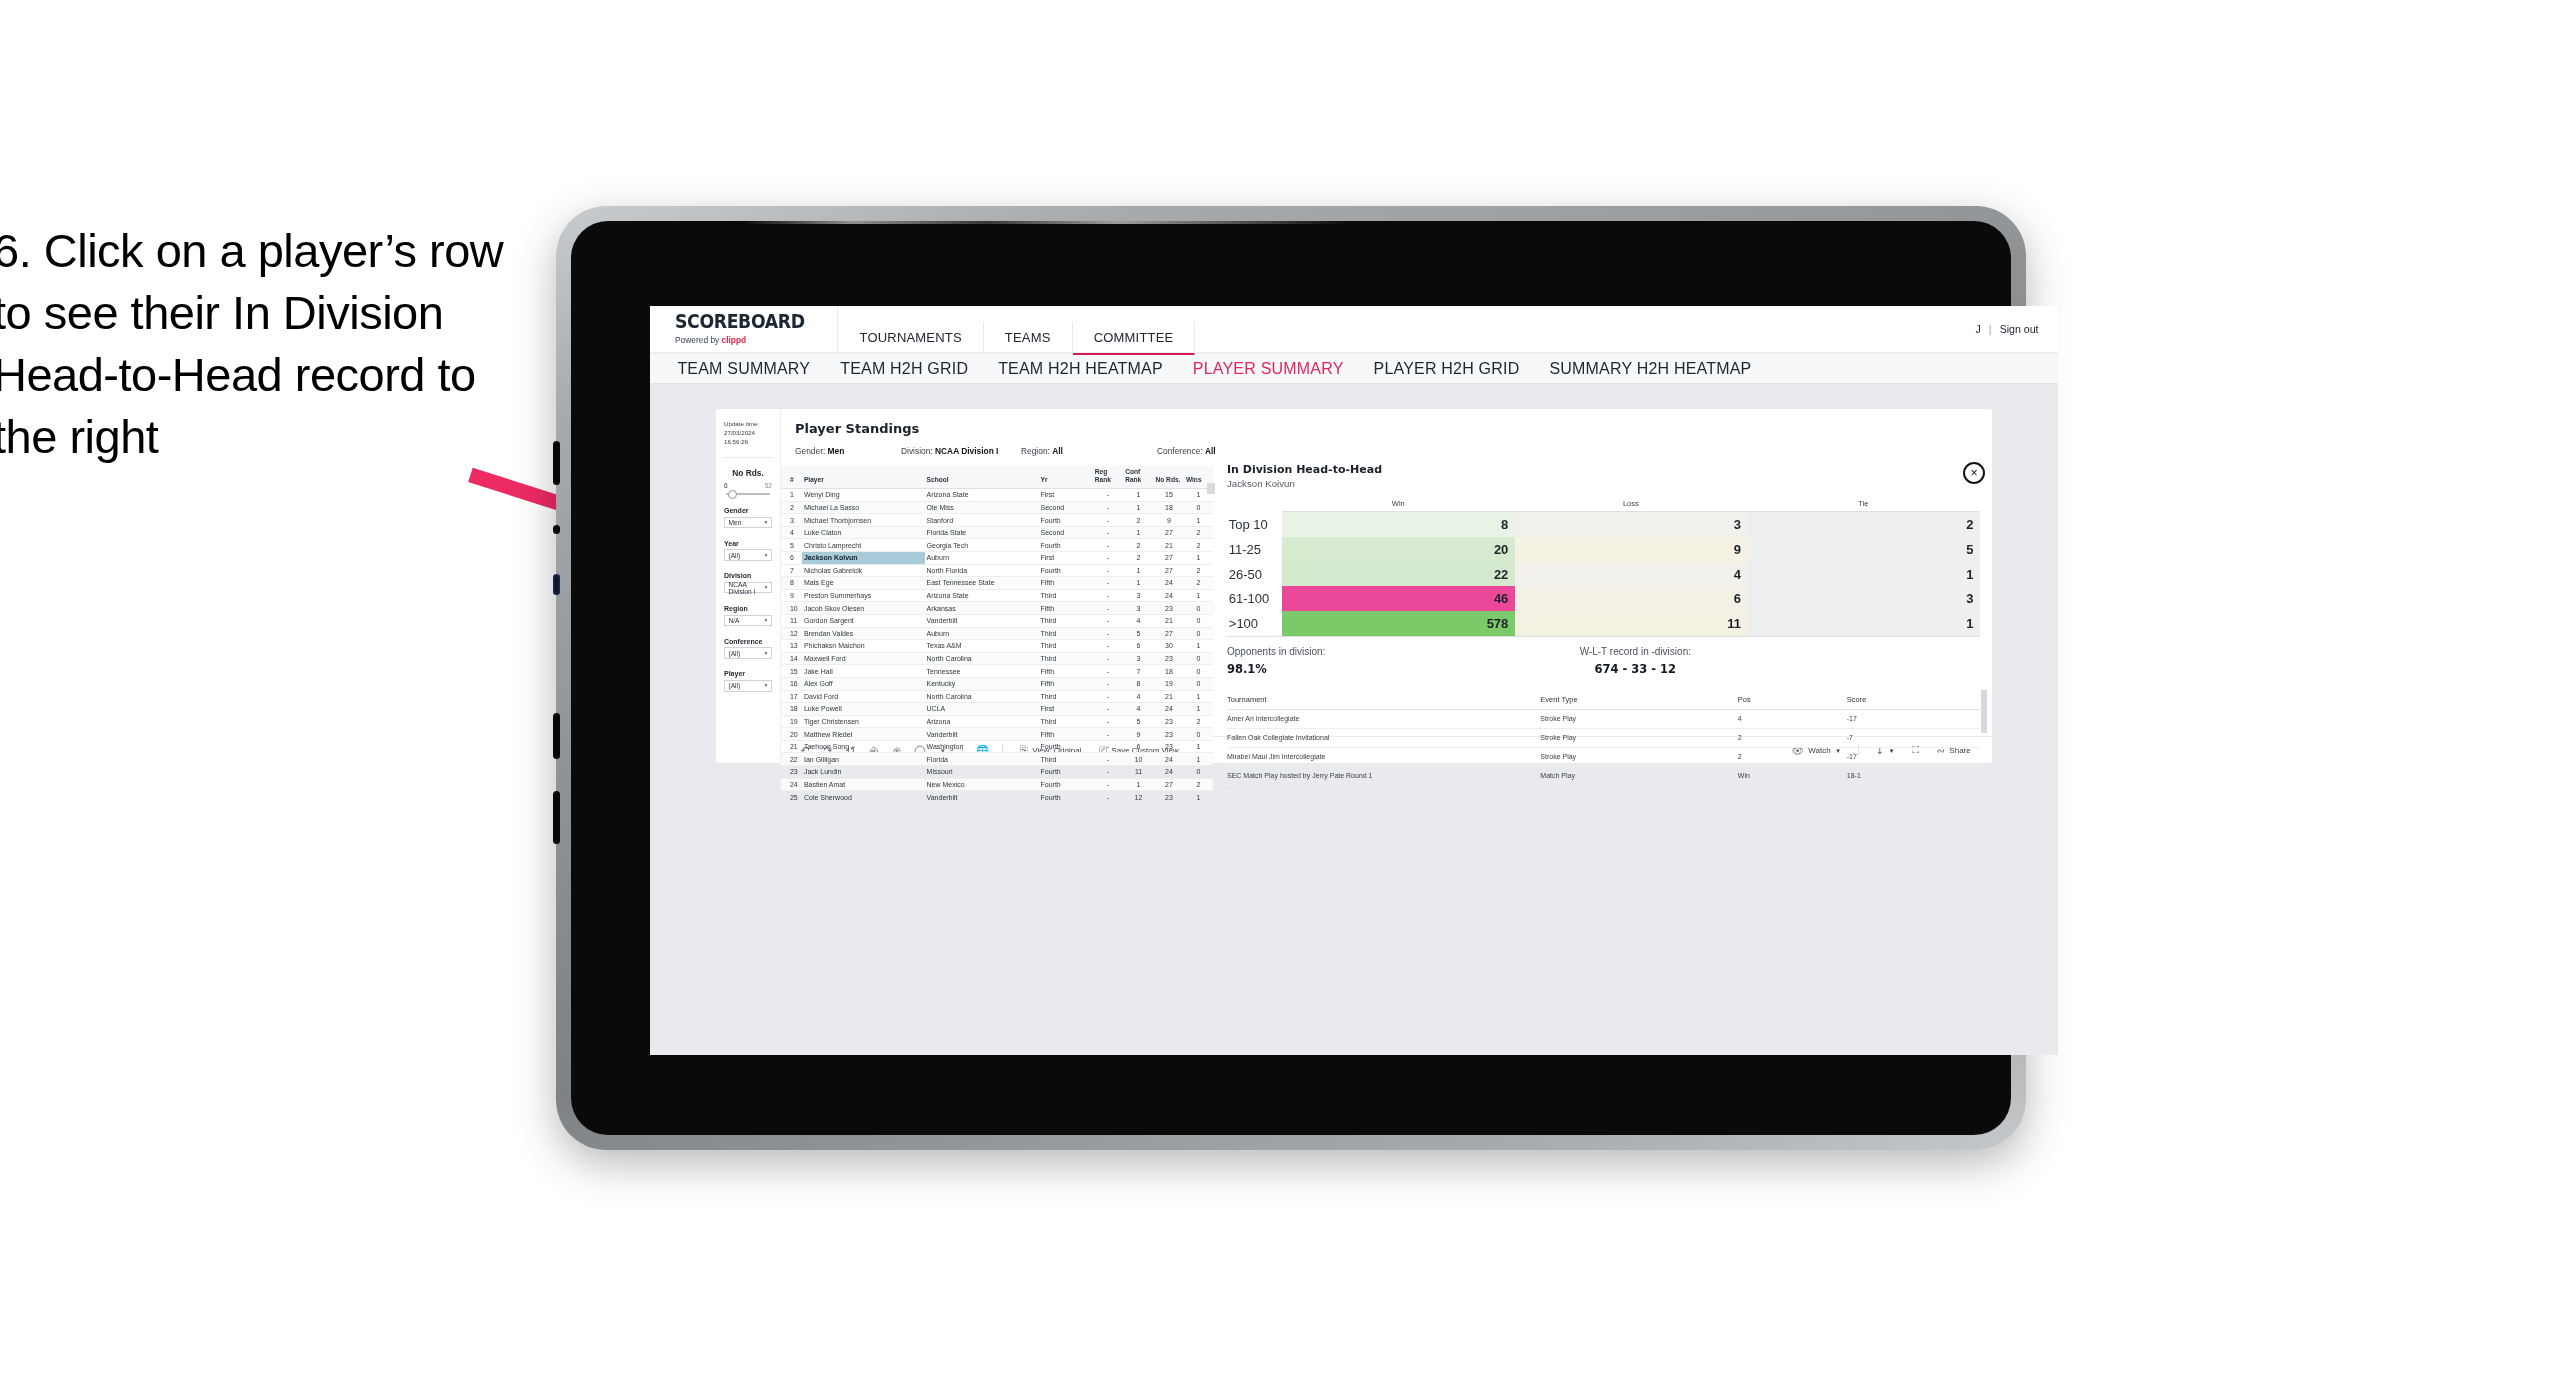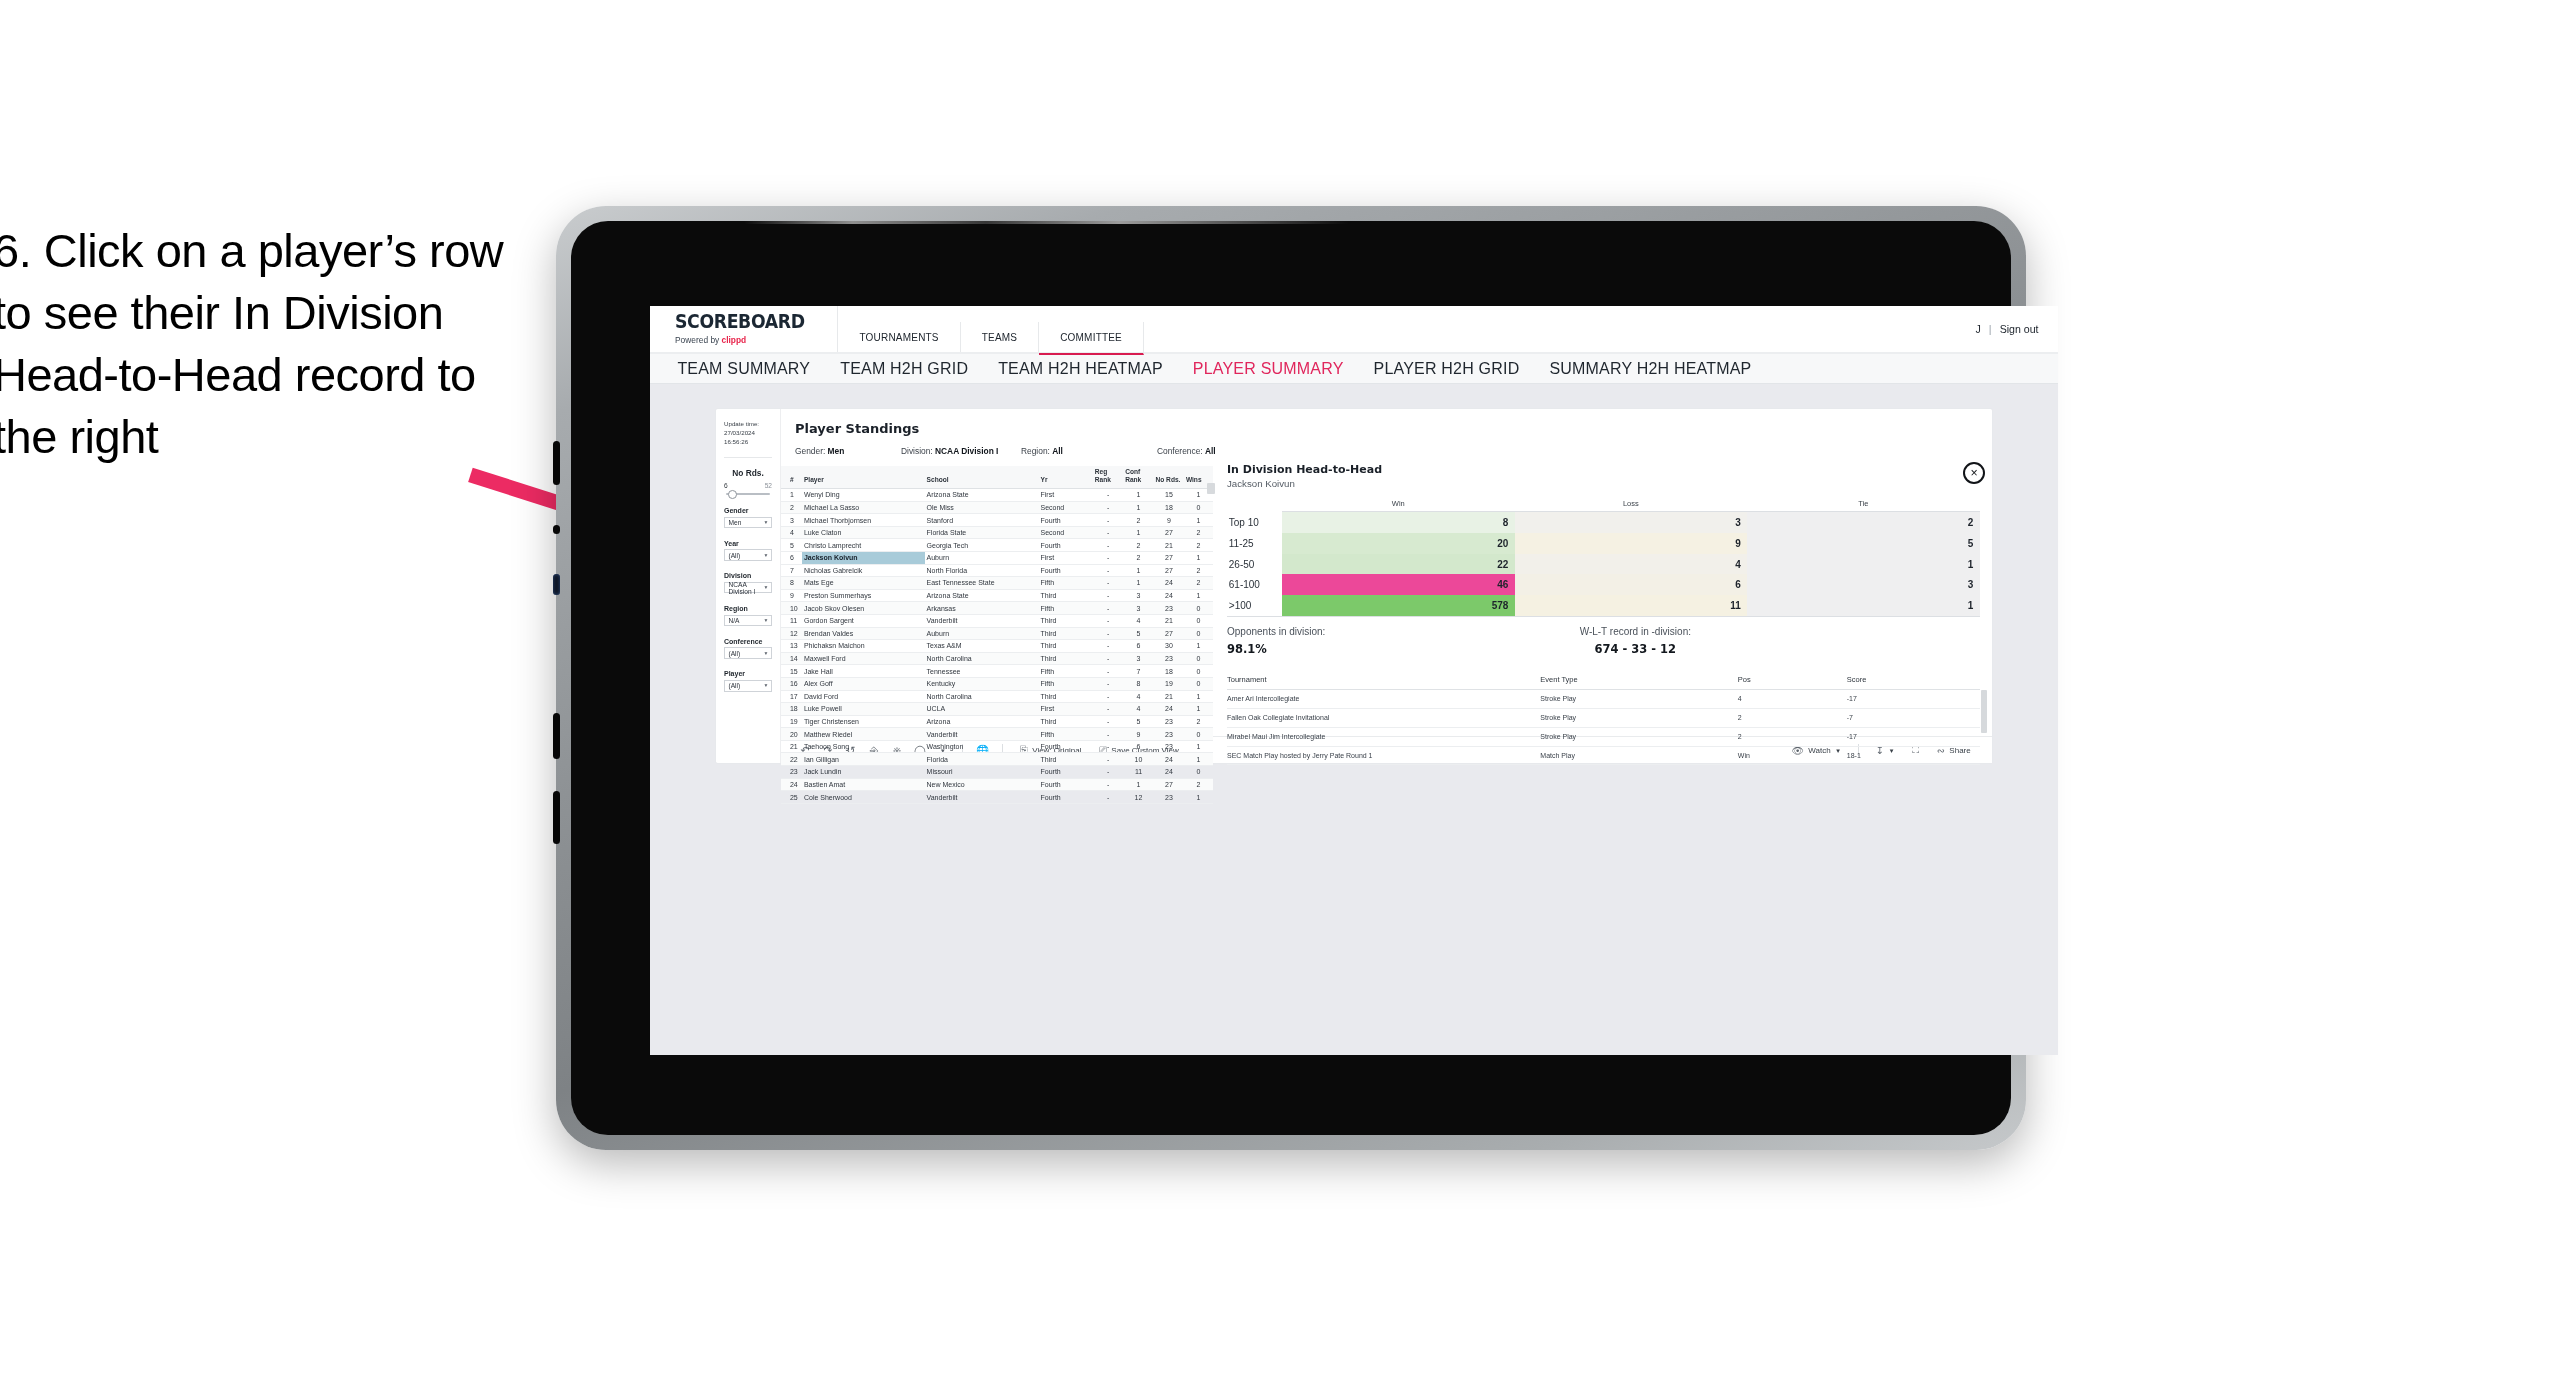--- a/index.html
+++ b/index.html
@@ -81,21 +81,21 @@
     font-family: "DejaVu Sans", sans-serif;
     font-weight: 700; font-size: 18.6px; letter-spacing: -0.4px;
     color: #1b2733; line-height: 1;
     transform: scaleX(0.93); transform-origin: left center;
   }
   .brand-sub { font-size: 8.4px; color: #3a4450; margin-top: 2.7px; white-space: nowrap; }
   .brand-sub .cl { color: #e8234a; font-weight: 700; }
 
   .navitem {
     display: flex; align-items: center; padding: 0 21px;
-    font-size: 10px; color: #20272f; letter-spacing: 0.2px;
+    font-size: 13px; color: #20272f; letter-spacing: 0.2px;
     border-right: 0.9px solid #e7e9eb; cursor: pointer;
     white-space: nowrap;
     margin-top: 16px;
   }
   .navitem.active { border-bottom: 2.7px solid #d81b50; margin-bottom: -2.7px; }
   .nav-right {
     margin-left: auto; display: flex; align-items: center;
     padding-right: 19.5px; gap: 8px; font-size: 10.6px; color: #20272f;
   }
   .nav-right .sep { color: #9aa2ab; }
@@ -192,21 +192,21 @@
     display: flex; align-items: center; justify-content: center;
     font-size: 12.4px; color: #111418; cursor: pointer; line-height: 1; font-weight: 400;
   }
   table.hm { width: 100%; border-collapse: collapse; margin-top: 9.7px; table-layout: fixed; }
   table.hm th {
     font-size: 7.5px; font-weight: 400; color: #3c434b; text-align: center;
     padding-bottom: 3.5px; border-bottom: 0.9px solid #dcdfe3;
   }
   table.hm th.rh { width: 55px; border-bottom: 0.9px solid transparent; }
   table.hm td {
-    font-size: 10px; color: #1d232b; text-align: right;
+    font-size: 13px; color: #1d232b; text-align: right;
     padding: 4.9px 6.2px 4.9px 0; font-weight: 600;
   }
   table.hm td.rl { text-align: left; font-weight: 400; color: #2b323a; padding-left: 1.8px; }
   table.hm tr:last-child td { padding-bottom: 5.3px; }
   .hm-foot-line { border-top: 0.9px solid #dcdfe3; margin-top: 0; }
 
   .stats { display: flex; margin-top: 8.9px; }
   .stat-l { width: 105px; } .stat-r { flex: 1; text-align: center; padding-right: 41px; }
   .stat-cap { font-size: 10px; color: #4a515a; }
   .stat-val { font-size: 11.5px; font-weight: 700; color: #13181e; margin-top: 4.4px; font-family:"DejaVu Sans", sans-serif; }

